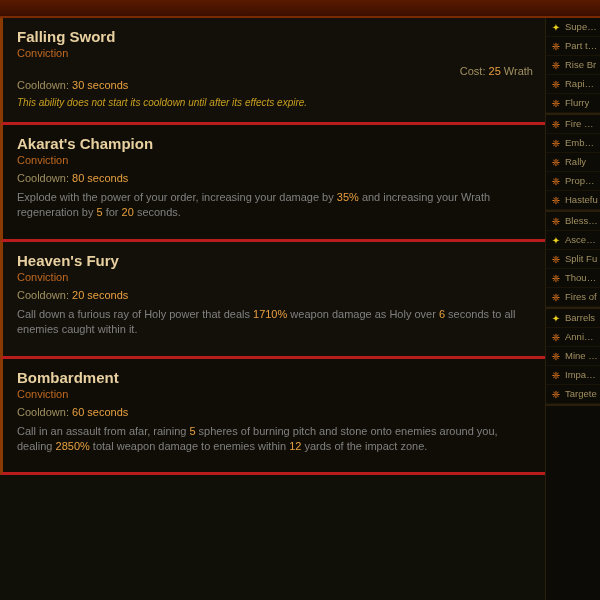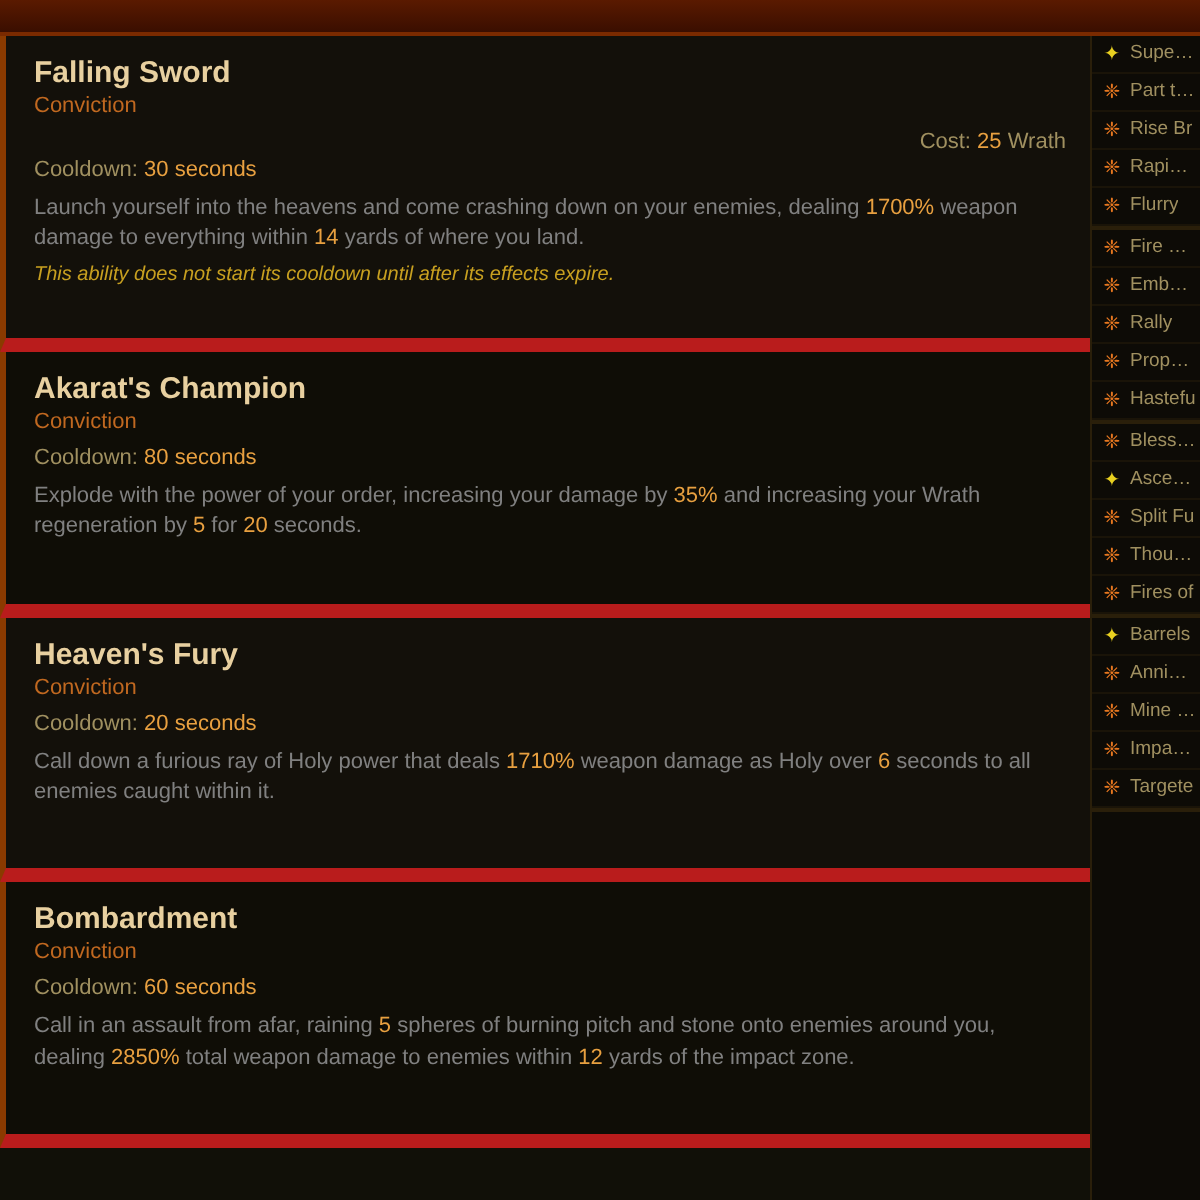--- a/index.html
+++ b/index.html
@@ -36,22 +36,22 @@
       overflow: hidden;
     }
 
     .skills-list {
       flex: 1;
       overflow-y: auto;
       background: #111008;
     }
 
     .skill-item {
-      border-bottom: 7px solid #b91c1c;
-      padding: 10px 12px 26px 14px;
+      border-bottom: 3px solid #b91c1c;
+      padding: 10px 12px 14px 14px;
       position: relative;
       border-left: 3px solid #8a3a00;
     }
 
     .skill-item:nth-child(even) {
       background: #0f0d06;
     }
 
     .skill-item:nth-child(odd) {
       background: #13100a;
@@ -157,21 +157,20 @@
 </div>
 
 <div class="main-content">
   <div class="skills-list" id="skills-list">
 
   <div class="skill-item">
     <div class="skill-name">Falling Sword</div>
     <div class="skill-type">Conviction</div>
   <div class="skill-cost">Cost: <span>25</span> Wrath</div>
         <div class="skill-cooldown">Cooldown: <span>30 seconds</span></div>
-        <div class="skill-desc">Launch yourself into the heavens and come crashing down on your enemies, dealing <span class="highlight-gold">1700%</span> weapon damage to everything within <span class="highlight-gold">14</span> yards of where you land.</div>
         <div class="skill-note">This ability does not start its cooldown until after its effects expire.</div>
       </div>
       <div class="skill-item">
     <div class="skill-name">Akarat's Champion</div>
     <div class="skill-type">Conviction</div>
   <div class="skill-cooldown">Cooldown: <span>80 seconds</span></div>
         <div class="skill-desc">Explode with the power of your order, increasing your damage by <span class="highlight-gold">35%</span> and increasing your Wrath regeneration by <span class="highlight-gold">5</span> for <span class="highlight-gold">20</span> seconds.</div>
       </div>
       <div class="skill-item">
     <div class="skill-name">Heaven's Fury</div>

